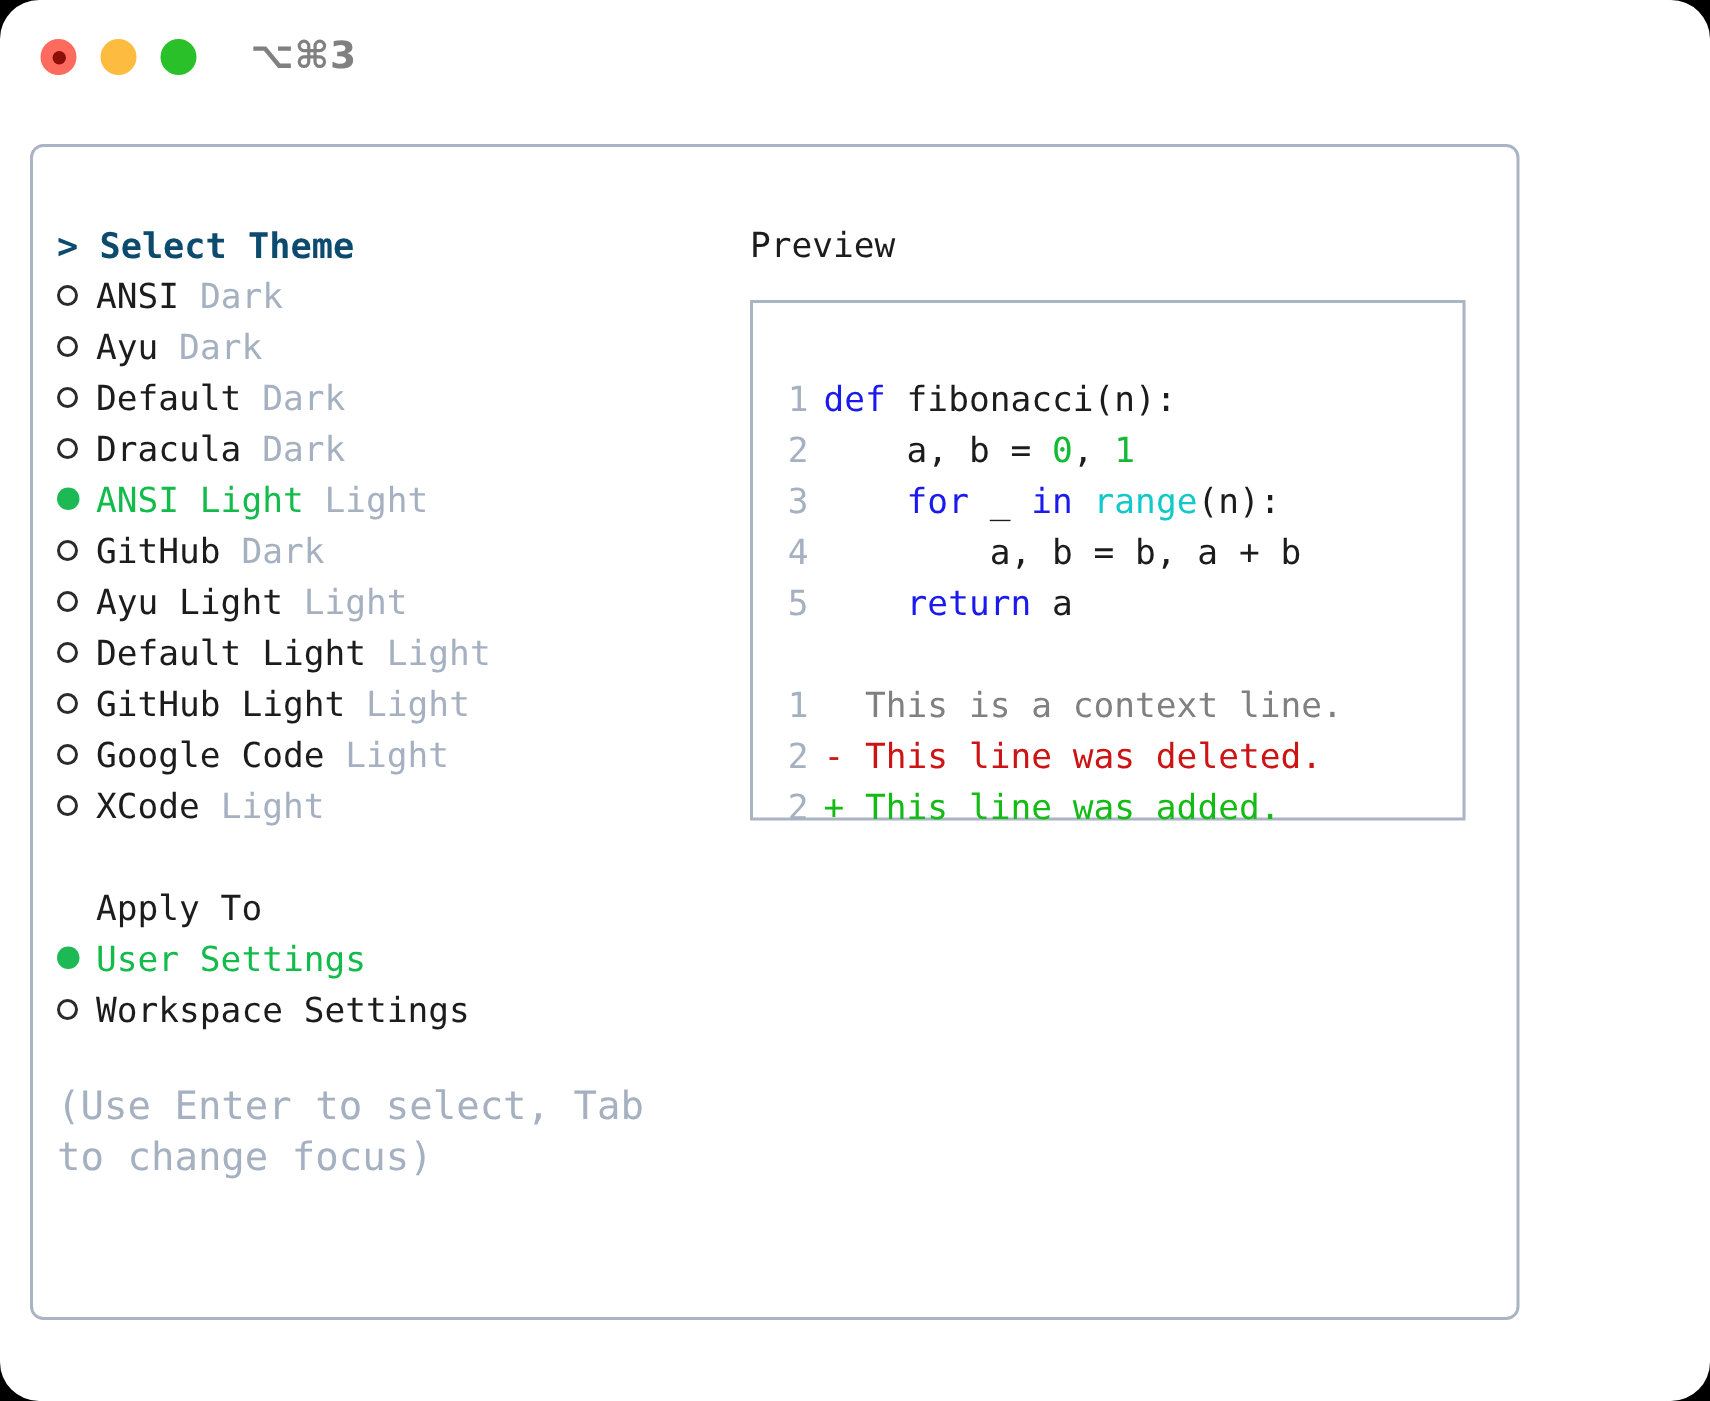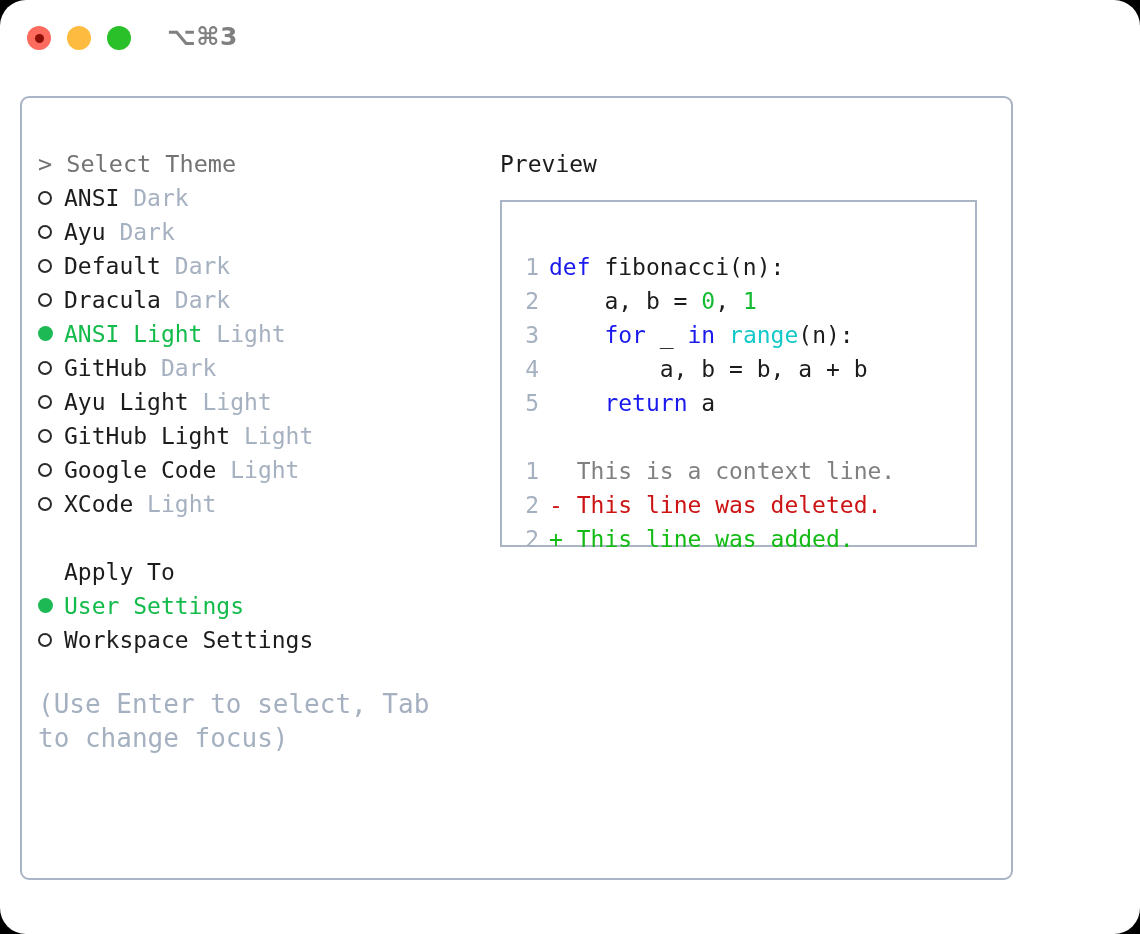--- a/index.html
+++ b/index.html
@@ -79,22 +79,22 @@
     width: 440px;
   }
   .line {
     font-size: 23px;
     line-height: 34px;
     white-space: pre;
     color: #1c1c1c;
     letter-spacing: 0px;
   }
   .hdr {
-    font-weight: normal;
-    color: #737373;
+    font-weight: bold;
+    color: #0c4a6e;
     font-size: 23.5px;
   }
   .bullet {
     display: inline-block;
     width: 26px;
     text-align: left;
   }
   .radio-off {
     display: inline-block;
     width: 14px; height: 14px;
@@ -189,20 +189,21 @@
     <div id="left-col">
       <div class="line hdr">&gt; Select Theme</div>
       <div id="theme-list">
           <div class="line"><span class="bullet"><span class="radio-off"></span></span><span class="label-dark">ANSI</span><span> </span><span class="suffix">Dark</span></div>
           <div class="line"><span class="bullet"><span class="radio-off"></span></span><span class="label-dark">Ayu</span><span> </span><span class="suffix">Dark</span></div>
           <div class="line"><span class="bullet"><span class="radio-off"></span></span><span class="label-dark">Default</span><span> </span><span class="suffix">Dark</span></div>
           <div class="line"><span class="bullet"><span class="radio-off"></span></span><span class="label-dark">Dracula</span><span> </span><span class="suffix">Dark</span></div>
           <div class="line"><span class="bullet"><span class="radio-on"></span></span><span class="label-sel">ANSI Light</span><span> </span><span class="suffix">Light</span></div>
           <div class="line"><span class="bullet"><span class="radio-off"></span></span><span class="label-dark">GitHub</span><span> </span><span class="suffix">Dark</span></div>
           <div class="line"><span class="bullet"><span class="radio-off"></span></span><span class="label-dark">Ayu Light</span><span> </span><span class="suffix">Light</span></div>
+          <div class="line"><span class="bullet"><span class="radio-off"></span></span><span class="label-dark">Default Light</span><span> </span><span class="suffix">Light</span></div>
           <div class="line"><span class="bullet"><span class="radio-off"></span></span><span class="label-dark">GitHub Light</span><span> </span><span class="suffix">Light</span></div>
           <div class="line"><span class="bullet"><span class="radio-off"></span></span><span class="label-dark">Google Code</span><span> </span><span class="suffix">Light</span></div>
           <div class="line"><span class="bullet"><span class="radio-off"></span></span><span class="label-dark">XCode</span><span> </span><span class="suffix">Light</span></div>
         </div>
 
       <div style="height:34px"></div>
       <div class="line apply-hdr">Apply To</div>
       <div id="apply-list">
           <div class="line"><span class="bullet"><span class="radio-on"></span></span><span class="label-sel">User Settings</span></div>
           <div class="line"><span class="bullet"><span class="radio-off"></span></span><span class="label-dark">Workspace Settings</span></div>

